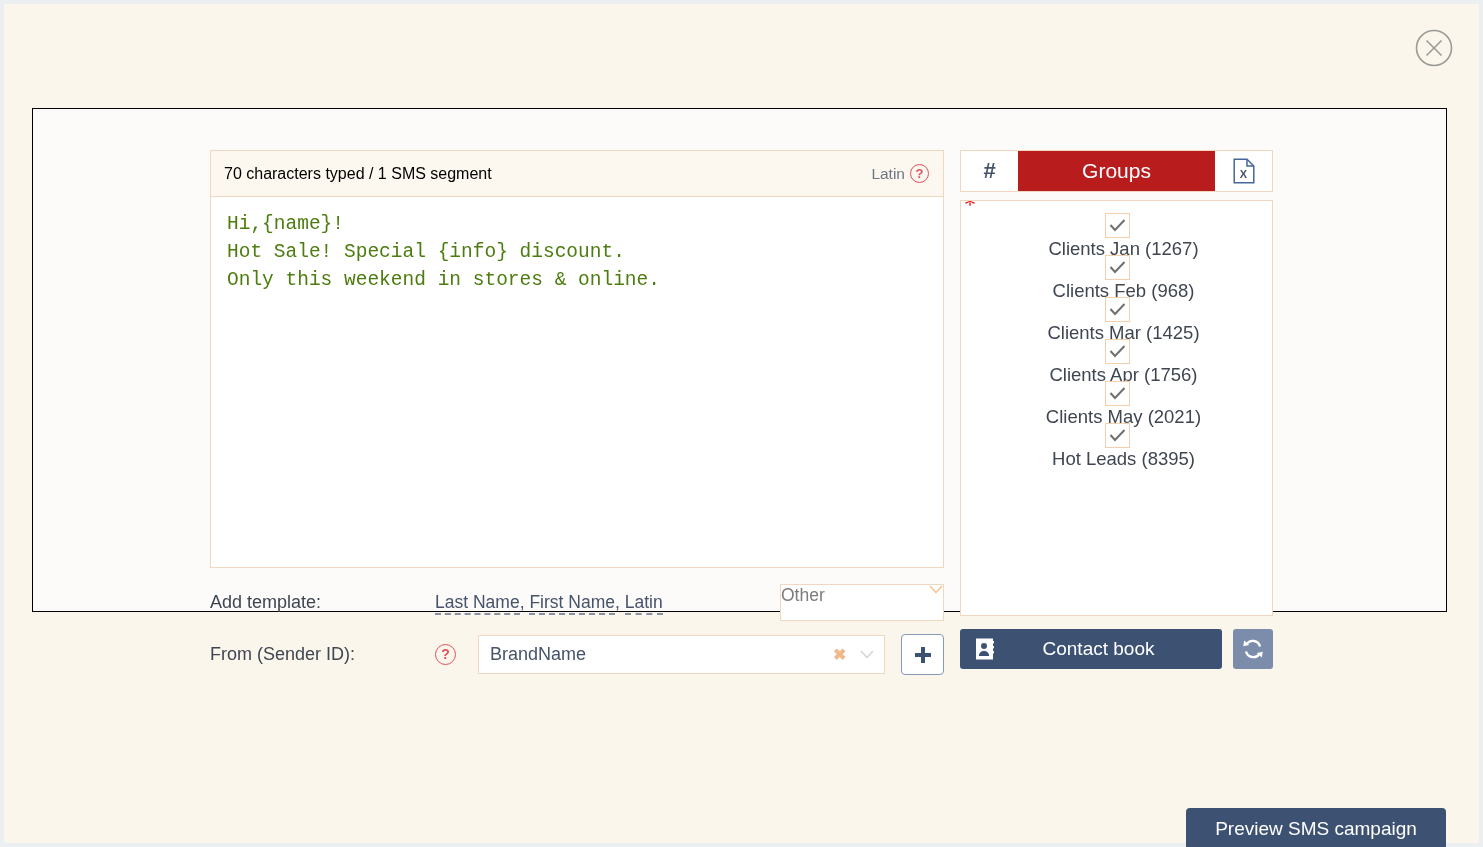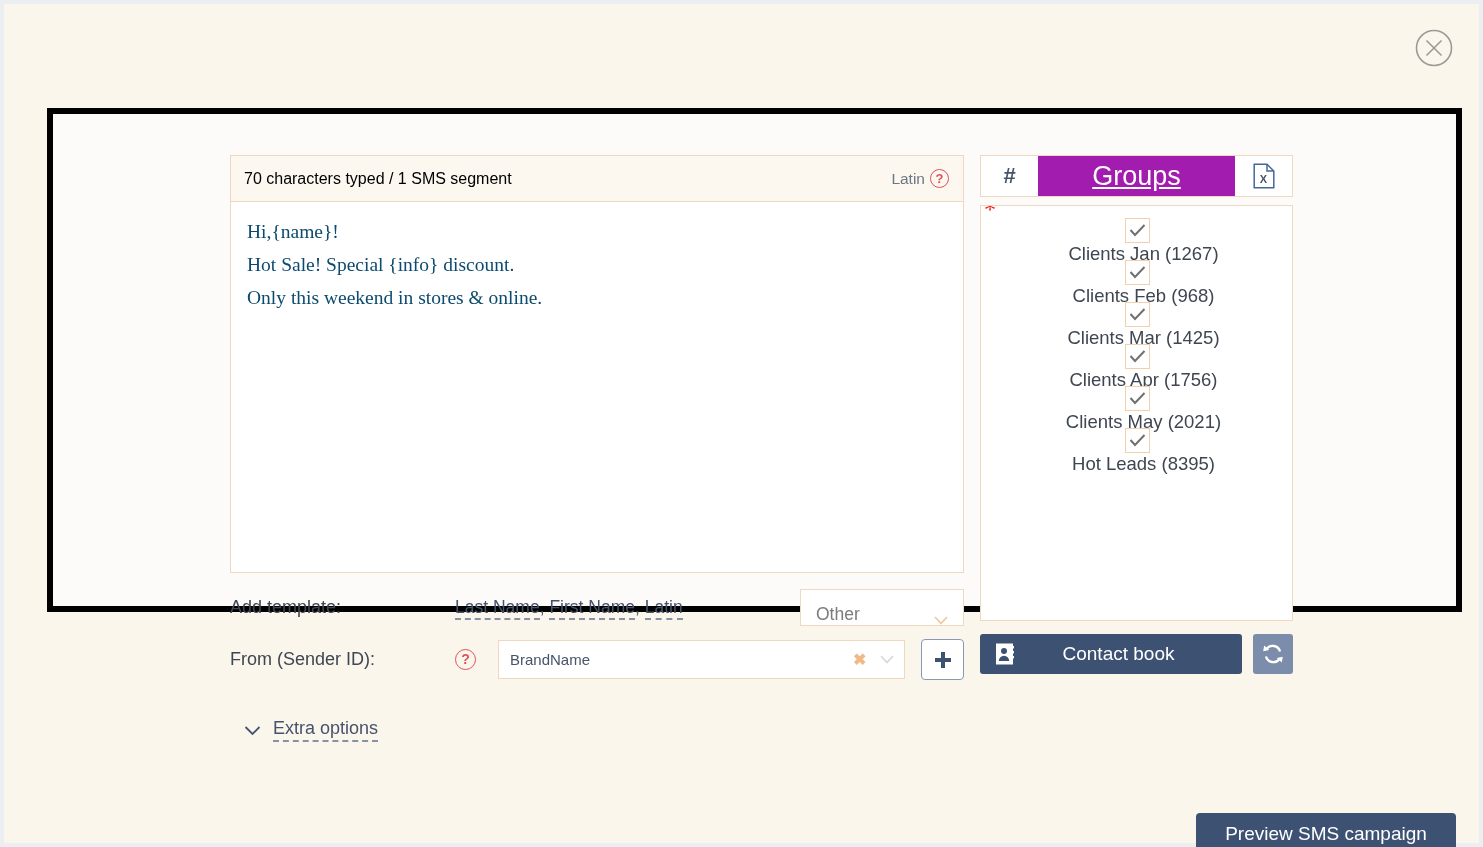--- a/index.html
+++ b/index.html
@@ -42,26 +42,26 @@
     right: 25px;
     top: 24px;
     width: 40px;
     height: 40px;
     cursor: pointer;
   }
   .close-btn svg { display: block; }
 
   .panel {
     position: absolute;
-    left: 43px;
+    left: 28px;
     top: 104px;
     width: 1415px;
     height: 504px;
     background: #fcfbf9;
-    border: 6px solid #000000;
+    border: 1px solid #000000;
     box-sizing: border-box;
   }
 
   
   .compose {
     position: absolute;
     left: 177px;
     top: 41px;
     width: 734px;
   }
@@ -101,29 +101,29 @@
     font-size: 13px;
     font-weight: bold;
     line-height: 17px;
     text-align: center;
     box-sizing: border-box;
     cursor: pointer;
   }
   .msg-text {
     padding: 13px 16px;
     font-size: 19.5px;
-    line-height: 33px;
-    color: #0c4a6e;
+    line-height: 28px;
+    color: #4d7c0f;
     white-space: pre-wrap;
     border: 0;
     outline: none;
     width: 100%;
     box-sizing: border-box;
     background: transparent;
-    font-family: Liberation Serif, serif;
+    font-family: Liberation Mono, monospace;
     resize: none;
     height: 360px;
   }
 
   .row {
     display: flex;
     align-items: center;
     margin-top: 16px;
   }
   .row-label {
@@ -144,22 +144,22 @@
   }
   .tpl-sep { color: #46536b; }
 
   .select-other {
     margin-left: auto;
     width: 164px;
     height: 37px;
     border: 1.5px solid #f0d7bf;
     background: #fff;
     display: flex;
-    align-items: flex-end;
-    padding: 0 15px;
+    align-items: flex-start;
+    padding: 0 0;
     box-sizing: border-box;
     cursor: pointer;
   }
   .select-other .val {
     font-size: 17.5px;
     color: #7c7c7c;
   }
   .chev {
     margin-left: auto;
     width: 14px;
@@ -187,21 +187,21 @@
     height: 39px;
     border: 1.5px solid #f0d7bf;
     background: #fff;
     display: flex;
     align-items: center;
     padding: 0 10px 0 11px;
     box-sizing: border-box;
     cursor: pointer;
   }
   .sender-select .val {
-    font-size: 15px;
+    font-size: 18px;
     color: #46536b;
   }
   .clear-x {
     margin-left: auto;
     color: #f0b98a;
     font-size: 16px;
     font-weight: bold;
     cursor: pointer;
     padding-right: 14px;
   }
@@ -254,28 +254,27 @@
     align-items: center;
     justify-content: center;
     font-size: 22px;
     font-weight: bold;
     color: #46536b;
     cursor: pointer;
     background: #fff;
   }
   .tab-groups {
     flex: 1;
-    background: #a21caf;
+    background: #b91c1c;
     color: #fff;
-    font-size: 27px;
+    font-size: 21px;
     display: flex;
     align-items: center;
     justify-content: center;
     cursor: pointer;
-    text-decoration: underline;
   }
   .tab-xls {
     width: 57px;
     display: flex;
     align-items: center;
     justify-content: center;
     cursor: pointer;
     background: #fff;
   }
 
@@ -433,26 +432,20 @@
           </svg>
         </div>
         <div class="plus-btn">
           <svg width="20" height="20" viewBox="0 0 20 20">
             <rect x="8" y="2" width="4" height="16" fill="#3d5273"></rect>
             <rect x="2" y="8" width="16" height="4" fill="#3d5273"></rect>
           </svg>
         </div>
       </div>
 
-      <div class="extra-row">
-        <svg class="extra-chev" viewBox="0 0 17 11">
-          <polyline points="1.5,2 8.5,9 15.5,2" fill="none" stroke="#46536b" stroke-width="1.8"></polyline>
-        </svg>
-        <span class="extra-link">Extra options</span>
-      </div>
     </div>
 
     <div class="right-col">
 
       <div class="tabbar">
         <div class="tab-hash">#</div>
         <div class="tab-groups">Groups</div>
         <div class="tab-xls">
           <svg width="22" height="26" viewBox="0 0 22 26">
             <path d="M1.2 1.2 H14 L20.8 8 V24.8 H1.2 Z" fill="#fff" stroke="#46679c" stroke-width="1.5"></path>

